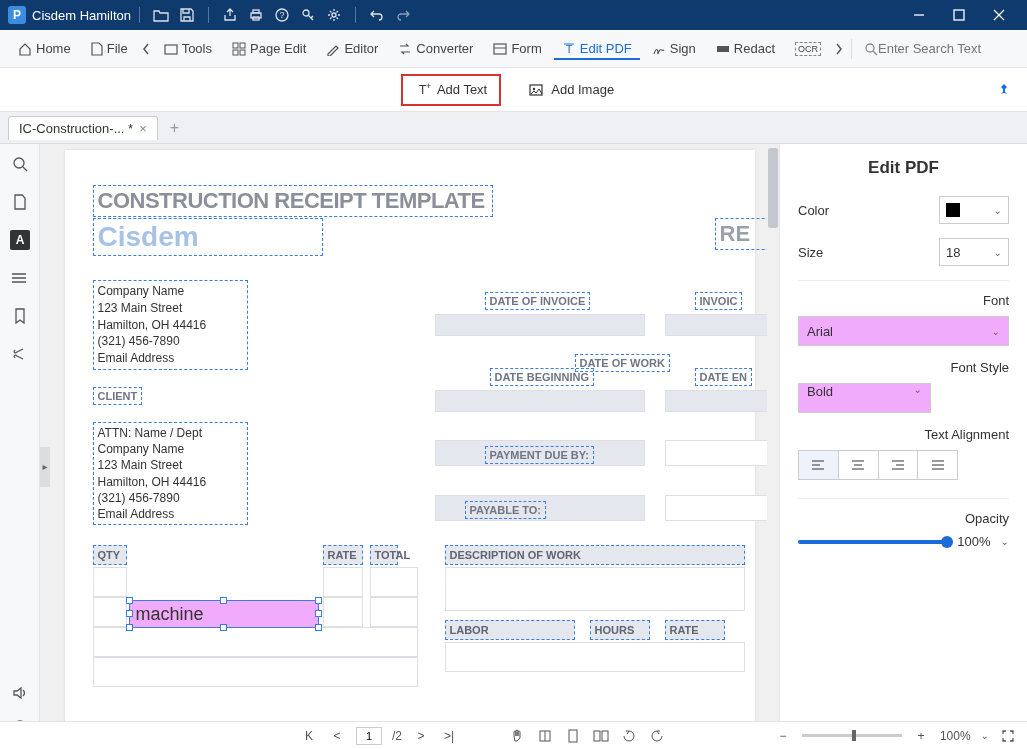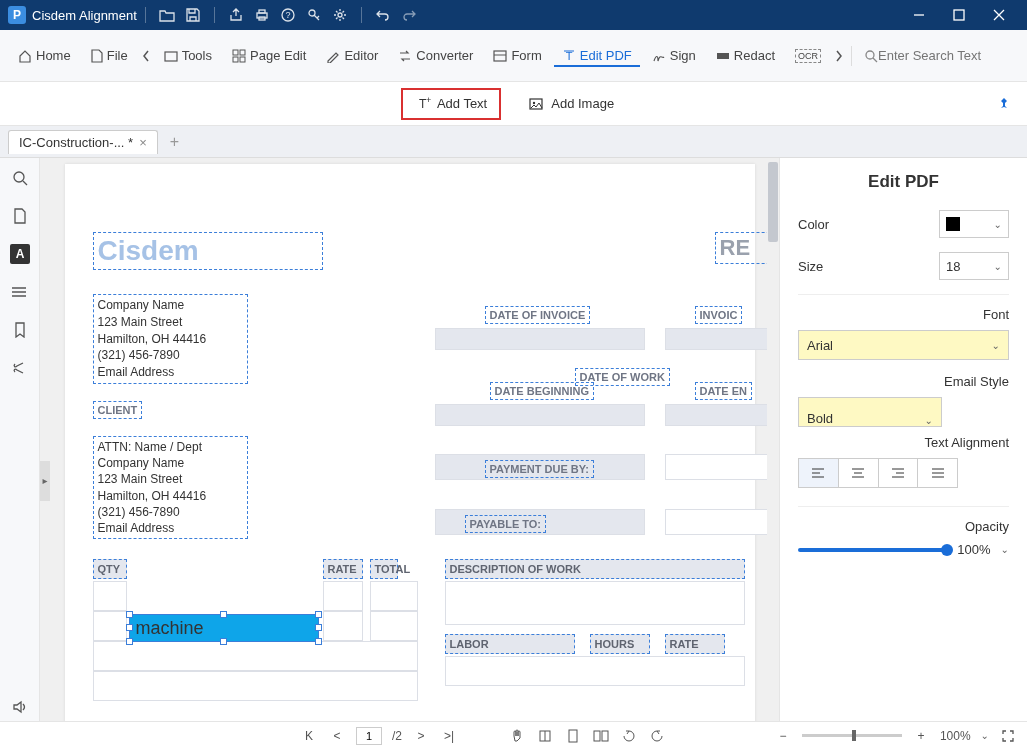--- a/index.html
+++ b/index.html
@@ -8,21 +8,21 @@
 
 .titlebar { height: 30px; background: #0f3a6e; color: #fff; display: flex; align-items: center; padding: 0 8px; }
 .titlebar .logo { width: 18px; height: 18px; background: #3b8de0; border-radius: 3px; display: flex; align-items: center; justify-content: center; font-weight: bold; font-size: 12px; color: #fff; margin-right: 6px; }
 .titlebar .title { font-size: 13px; }
 .titlebar .sep { width: 1px; height: 16px; background: rgba(255,255,255,0.3); margin: 0 8px; }
 .titlebar .ticon { width: 18px; height: 18px; margin: 0 4px; display: flex; align-items: center; justify-content: center; opacity: 0.85; }
 .titlebar .spacer { flex: 1; }
 .titlebar .winbtn { width: 40px; height: 30px; display: flex; align-items: center; justify-content: center; }
 
 
-.maintoolbar { height: 52px; background: #f7f8fa; border-bottom: 1px solid #e5e5e5; display: flex; align-items: center; padding: 0 8px; }
+.maintoolbar { height: 38px; background: #f7f8fa; border-bottom: 1px solid #e5e5e5; display: flex; align-items: center; padding: 0 8px; }
 .maintoolbar .tbtn { display: flex; align-items: center; gap: 4px; padding: 4px 8px; margin: 0 2px; color: #444; cursor: pointer; }
 .maintoolbar .tbtn.active { color: #1a6dd8; border-bottom: 2px solid #1a6dd8; padding-bottom: 2px; }
 .maintoolbar .sbox { flex: 1; display: flex; align-items: center; margin-left: 8px; }
 .maintoolbar .sbox input { border: none; background: transparent; font-size: 13px; color: #888; outline: none; width: 140px; }
 
 
 .subtoolbar { height: 44px; background: #fff; border-bottom: 1px solid #e5e5e5; display: flex; align-items: center; justify-content: center; position: relative; }
 .subtoolbar .sbtn { display: flex; align-items: center; gap: 6px; padding: 6px 12px; margin: 0 8px; color: #333; cursor: pointer; }
 .subtoolbar .sbtn.highlight { border: 2px solid #d93030; }
 .subtoolbar .pin { position: absolute; right: 16px; }
@@ -48,33 +48,33 @@
 
 .ebox { position: absolute; border: 1.5px dashed #3b7ed9; padding: 2px 4px; color: #333; }
 .heading1 { font-size: 22px; font-weight: bold; color: #8a8f99; letter-spacing: -0.5px; }
 .brand { font-size: 28px; font-weight: bold; color: #a6c2e6; }
 .lbl { font-size: 11px; font-weight: bold; color: #6f7584; }
 
 .thead { position: absolute; border: 1.5px dashed #3b7ed9; background: #e4e7ee; font-size: 11px; font-weight: bold; color: #5f6470; padding: 3px 4px; }
 .tcell { position: absolute; border: 1px solid #dcdfe6; background: #fff; }
 .tcell.shade { background: #e4e7ee; }
 
-.sel { position: absolute; border: 1.5px solid #3b7ed9; background: #0ea5e9; }
+.sel { position: absolute; border: 1.5px solid #3b7ed9; background: #f0abfc; }
 .sel .h { position: absolute; width: 7px; height: 7px; background: #fff; border: 1.5px solid #3b7ed9; }
 .sel .h.tl { left: -4px; top: -4px; } .sel .h.tc { left: calc(50% - 4px); top: -4px; } .sel .h.tr { right: -4px; top: -4px; }
 .sel .h.ml { left: -4px; top: calc(50% - 4px); } .sel .h.mr { right: -4px; top: calc(50% - 4px); }
 .sel .h.bl { left: -4px; bottom: -4px; } .sel .h.bc { left: calc(50% - 4px); bottom: -4px; } .sel .h.br { right: -4px; bottom: -4px; }
 
 
 .rightpanel { width: 248px; background: #fff; border-left: 1px solid #e5e5e5; padding: 14px 18px; }
 .rightpanel h2 { font-size: 17px; font-weight: bold; text-align: center; margin-bottom: 18px; }
 .rightpanel .row { display: flex; align-items: center; justify-content: space-between; margin-bottom: 14px; font-size: 13px; }
 .rightpanel .sectitle { font-size: 13px; margin: 10px 0 8px; text-align: right; }
 .rightpanel hr { border: none; border-top: 1px solid #eee; margin: 6px 0 12px; }
-.rightpanel select, .rightpanel .dd { width: 100%; height: 30px; border: 1px solid #ccc; padding: 0 8px; font-size: 13px; background: #fef9c3; }
+.rightpanel select, .rightpanel .dd { width: 100%; height: 30px; border: 1px solid #ccc; padding: 0 8px; font-size: 13px; background: #f0abfc; }
 .rightpanel .ddsmall { width: 70px; height: 28px; border: 1px solid #ccc; display: flex; align-items: center; justify-content: space-between; padding: 0 6px; }
 .rightpanel .colorswatch { width: 14px; height: 14px; background: #000; }
 .rightpanel .aligngroup { display: flex; border: 1px solid #ccc; width: 160px; }
 .rightpanel .aligngroup .ab { flex: 1; height: 28px; display: flex; align-items: center; justify-content: center; border-right: 1px solid #ccc; }
 .rightpanel .aligngroup .ab:last-child { border-right: none; }
 .rightpanel .aligngroup .ab.on { background: #eef3fb; }
 .rightpanel .slider { width: 150px; height: 4px; background: #1a6dd8; position: relative; border-radius: 2px; }
 .rightpanel .slider .knob { position: absolute; right: -6px; top: -4px; width: 12px; height: 12px; border-radius: 50%; background: #1a6dd8; }
 
 
@@ -91,21 +91,21 @@
 .vscroll { position: absolute; right: 0; top: 0; bottom: 18px; width: 12px; background: #f0f0f0; }
 .vscroll .thumb { position: absolute; left: 1px; right: 1px; top: 4px; height: 80px; background: #c4c8cf; border-radius: 2px; }
 .hscroll { position: absolute; left: 12px; right: 12px; bottom: 0; height: 12px; background: #f0f0f0; }
 .hscroll .thumb { position: absolute; top: 1px; bottom: 1px; left: 4px; width: 300px; background: #c4c8cf; border-radius: 2px; }
 </style>
 </head>
 <body>
 
 <div class="titlebar">
   <div class="logo">P</div>
-  <div class="title">Cisdem Alignment</div>
+  <div class="title">Cisdem Hamilton</div>
   <div class="sep"></div>
   <div class="ticon">
       <svg width="16" height="14" viewBox="0 0 16 14">
         <path d="M1 3h5l1 2h8v8H1z" fill="none" stroke="#fff" stroke-width="1.3"></path>
       </svg>
     </div>
   <div class="ticon">
       <svg width="14" height="14" viewBox="0 0 14 14">
         <path d="M1 1h10l2 2v10H1z M3 1v4h6V1 M4 13v-4h6v4" fill="none" stroke="#fff" stroke-width="1.3"></path>
       </svg>
@@ -344,20 +344,21 @@
           </svg>
         </div>
     </div>
   </div>
 
   <div class="canvaswrap">
     <div class="chev left">▸</div>
     <div class="chev right">◂</div>
     <div class="canvas-scroll">
       <div class="page">
+        <div class="ebox heading1" style="left:28px;top:35px;width:400px">CONSTRUCTION RECEIPT TEMPLATE</div>
         <div class="ebox brand" style="left:28px;top:68px;width:230px">Cisdem</div>
         <div class="ebox" style="left:650px;top:68px;width:60px;font-size:22px;color:#9aa1ad;font-weight:bold">RE</div>
 
         <div class="ebox" style="left:28px;top:130px;width:155px;font-size:12px;line-height:1.4;white-space:pre-line">Company Name
 123 Main Street
 Hamilton, OH  44416
 (321) 456-7890
 Email Address</div>
 
         <div class="ebox lbl" style="left:420px;top:142px">DATE OF INVOICE</div>
@@ -445,26 +446,26 @@
           <span>18</span>
           <span class="caret">⌄</span>
         </div>
     </div>
     <hr>
     <div class="sectitle">Font</div>
     <div class="dd" style="display:flex;align-items:center;justify-content:space-between">
         <span>Arial</span>
         <span class="caret">⌄</span>
       </div>
-    <div class="sectitle" style="margin-top:14px">Email Style</div>
-    <div class="dd" style="width:144px;display:flex;align-items:flex-end;justify-content:space-between">
+    <div class="sectitle" style="margin-top:14px">Font Style</div>
+    <div class="dd" style="width:133px;display:flex;align-items:flex-start;justify-content:space-between">
         <span>Bold</span>
         <span class="caret">⌄</span>
       </div>
-    <div class="sectitle" style="margin-top:8px">Text Alignment</div>
+    <div class="sectitle" style="margin-top:14px">Text Alignment</div>
     <div class="aligngroup">
       <div class="ab on">
           <svg width="14" height="12">
             <line x1="1" y1="2" x2="13" y2="2" stroke="#333"></line>
             <line x1="1" y1="6" x2="9" y2="6" stroke="#333"></line>
             <line x1="1" y1="10" x2="13" y2="10" stroke="#333"></line>
           </svg>
         </div>
       <div class="ab">
           <svg width="14" height="12">

